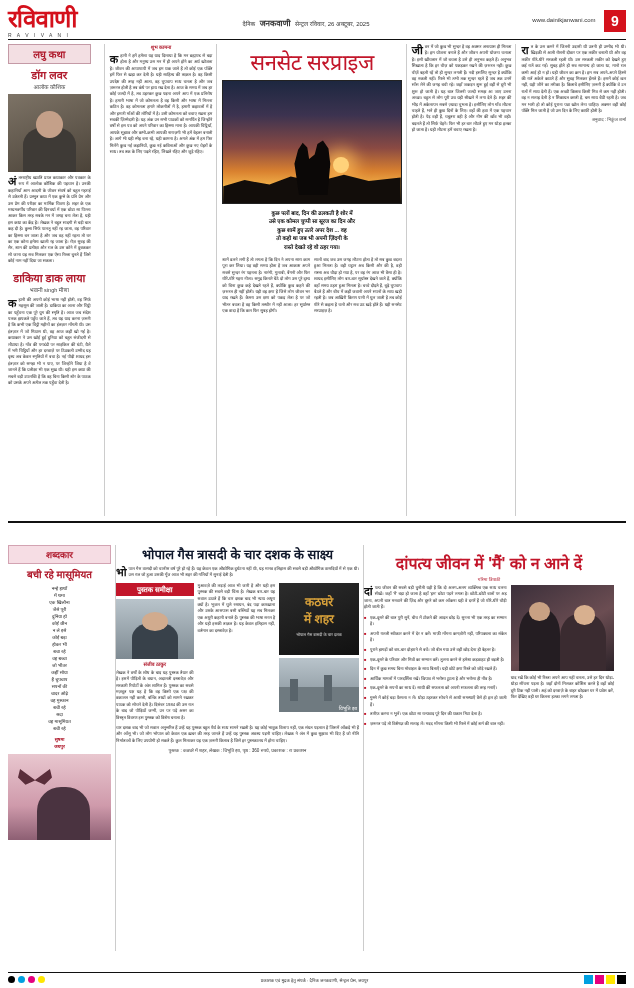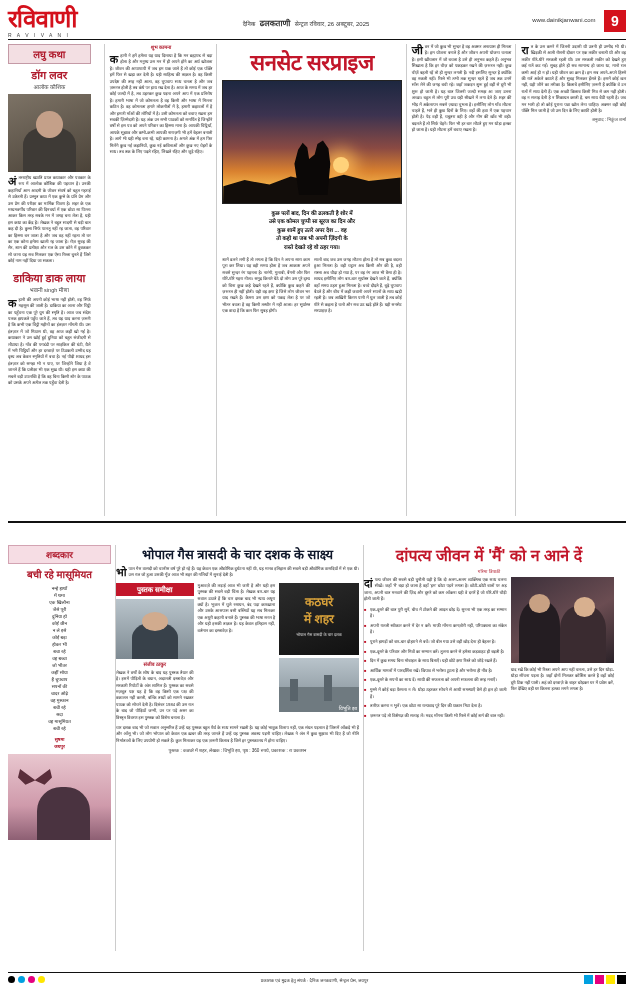--- a/index.html
+++ b/index.html
@@ -42,21 +42,21 @@
   .ph { background:#6b6257; background-image:linear-gradient(160deg,#7d7366,#4a4238); position:relative; overflow:hidden;}
   .ph.portrait { height:78px; }
 
   .body-txt { font-size:4.2px; line-height:6.4px; text-align:justify; color:#222; margin-top:3px;
               hyphens:auto; word-break:break-word; }
   .drop::first-letter { font-size:11px; font-weight:bold; line-height:10px; float:left; margin:1px 2px 0 0; color:#111;}
 
   .kicker-center { text-align:center; font-size:5px; color:#b01c2e; font-weight:bold; margin-bottom:2px;}
 
   
-  .hero-title { text-align:center; font-size:22px; font-weight:bold; color:#c2162a; letter-spacing:-0.5px; margin:2px 0 4px; }
+  .hero-title { text-align:center; font-size:22px; font-weight:normal; color:#c2162a; letter-spacing:-0.5px; margin:2px 0 4px; }
   .hero-photo { height:124px; position:relative; overflow:hidden; border:1px solid #222;
      background:linear-gradient(180deg,#1d2740 0%,#3c3350 28%,#8a4a43 55%,#d9812f 74%,#f2b14a 86%,#2a2118 100%); }
   .sun { position:absolute; left:62%; top:62%; width:16px; height:16px; border-radius:50%;
          background:#ffd27a; box-shadow:0 0 16px 8px rgba(255,190,90,.75);}
   .silho { position:absolute; bottom:0; width:100%; height:44px; background:#120d0a;
            clip-path:polygon(0 62%,12% 48%,26% 58%,38% 40%,52% 52%,68% 36%,82% 50%,100% 42%,100% 100%,0 100%); }
   .couple { position:absolute; bottom:8px; left:38%; width:46px; height:58px; background:#0b0807;
             clip-path:polygon(18% 100%,8% 46%,16% 22%,26% 10%,36% 18%,40% 38%,52% 30%,58% 12%,70% 6%,82% 20%,86% 46%,80% 100%); }
 
   .hl-strip { display:flex; gap:4px; margin-top:3px; }
@@ -69,21 +69,21 @@
   .l3 { width:250px; }
 
   .pink-badge { background:#f6dde4; border:1px solid #d3a3b2; text-align:center; padding:2px 0; }
   .pink-badge .t { color:#b01c2e; font-size:9px; font-weight:bold; }
   .poem-box { text-align:center; font-size:4.6px; line-height:7px; color:#222; margin-top:4px;}
   .butterfly-photo { height:86px; margin-top:4px; position:relative; overflow:hidden;
       background:linear-gradient(180deg,#e9c7cf,#cf9aab 60%,#8d5f73);}
   .bfly { position:absolute; }
 
   .headline-blue { font-size:13px; font-weight:bold; color:#0f172a; text-align:center; margin:0 0 3px;}
-  .headline-red { font-size:16px; font-weight:bold; color:#c2162a; text-align:center; line-height:19px; margin:1px 0 3px;}
+  .headline-red { font-size:16px; font-weight:bold; color:#c2162a; text-align:center; line-height:19px; margin:9px 0 3px;}
   .sub-red { text-align:center; color:#b01c2e; font-size:8px; font-weight:bold; }
 
   .two-col { display:flex; gap:4px; }
   .book-badge { background:#c2162a; color:#fff; font-size:7px; font-weight:bold; text-align:center; padding:2px 0; }
   .book-author { text-align:center; font-size:5px; color:#b01c2e; font-weight:bold; margin-top:2px;}
   .cover { height:72px; background:linear-gradient(160deg,#2c2c2c,#111); position:relative; overflow:hidden;}
   .cover .ct { position:absolute; top:10px; left:0; right:0; text-align:center; color:#d8a13a; font-size:12px; font-weight:bold;}
   .cover .cs { position:absolute; bottom:18px; left:0; right:0; text-align:center; color:#e3e3e3; font-size:4px;}
   .bld-photo { height:60px; background:linear-gradient(180deg,#b9c4cb,#7e8a92); position:relative; }
   .bld-photo .nm { position:absolute; bottom:1px; right:2px; font-size:5px; color:#fff;}
@@ -111,21 +111,21 @@
 
 <div class="page">
 
   <div class="masthead">
     <div class="logo-wrap">
       <div class="logo">रविवाणी</div>
       <div class="logo-sub">R A V I V A N I</div>
     </div>
     <div class="mast-center">
       <span class="mast-kicker">दैनिक</span>
-      <span class="mast-kicker" style="font-size:8px;font-weight:bold">ढलकताणी</span>
+      <span class="mast-kicker" style="font-size:8px;font-weight:bold">जनकवाणी</span>
       <span class="mast-kicker">सेन्ट्रल रविवार, 26 अक्टूबर, 2025</span>
     </div>
     <div class="mast-right">
       <span class="mast-url">www.dainikjanwani.com</span>
       <span class="pageno">9</span>
     </div>
   </div>
 
   <div class="main">
 

